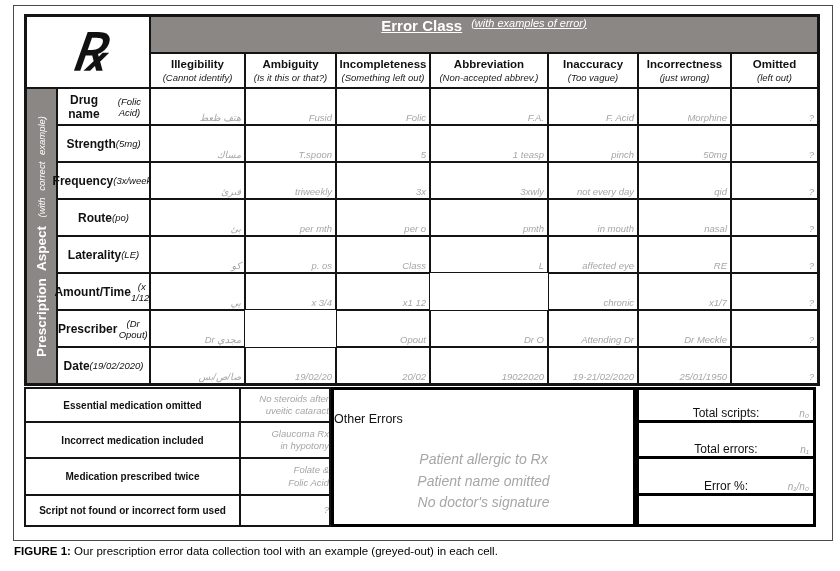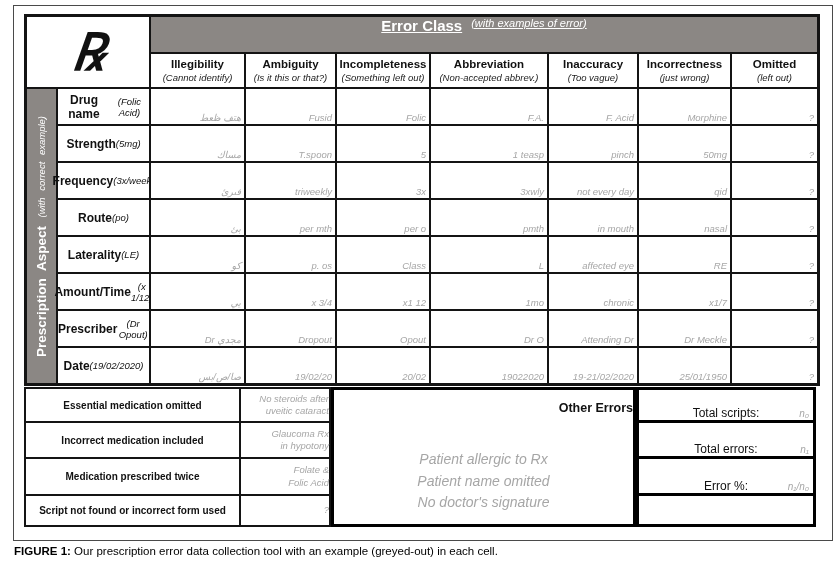--- a/index.html
+++ b/index.html
@@ -50,21 +50,21 @@
     grid-template-rows:36px 36px 37px 31px;}
   .bl{grid-column:1;border:2px solid #141414;border-top-width:0;display:flex;align-items:center;
       justify-content:center;text-align:center;font-weight:bold;font-size:10px;background:#fff;box-sizing:border-box;}
   .bl.first{border-top-width:2px;}
   .ble{grid-column:2;border:2px solid #141414;border-left-width:0;border-top-width:0;display:flex;
        align-items:center;justify-content:flex-end;text-align:right;padding:2px 0;font-style:italic;
        color:var(--example-grey);font-size:9.5px;white-space:pre-line;line-height:1.3;background:#fff;box-sizing:border-box;}
   .ble.first{border-top-width:2px;}
 
   .oe{grid-column:3;grid-row:1/5;border:3px solid #000;position:relative;background:#fff;box-sizing:border-box;}
-  .oe-title{position:absolute;top:11px;left:0;right:0;text-align:right;font-weight:bold;font-size:12.5px;}
+  .oe-title{position:absolute;top:22px;left:0;right:0;text-align:left;font-weight:normal;font-size:12.5px;}
   .oe-lines{position:absolute;top:44%;left:0;right:0;text-align:center;font-style:italic;
             color:var(--example-grey);font-size:14px;line-height:1.55;}
 
   .tbox{grid-column:4;border:3px solid #000;border-top-width:0;position:relative;display:flex;
         justify-content:center;align-items:flex-end;padding-top:7px;font-size:12px;background:#fff;box-sizing:border-box;}
   .tbox.first{border-top-width:3px;}
   .tval{position:absolute;right:4px;bottom:1px;font-style:italic;font-size:10px;color:var(--example-grey);}
 
   .caption{position:absolute;left:14px;top:545px;font-size:11.5px;color:#000;}
   .caption b{font-weight:bold;}
@@ -253,42 +253,36 @@
     </div>
     <div class="cell dcell c3 r8">
         <span class="ex">يي</span>
       </div>
     <div class="cell dcell c4 r8">
         <span class="ex">x 3/4</span>
       </div>
     <div class="cell dcell c5 r8">
         <span class="ex">x1 12</span>
       </div>
-    <div class="cell dcell c6 r8">
-        <span class="ex">1mo</span>
-      </div>
     <div class="cell dcell c7 r8">
         <span class="ex">chronic</span>
       </div>
     <div class="cell dcell c8 r8">
         <span class="ex">x1/7</span>
       </div>
     <div class="cell dcell c9 r8">
         <span class="ex">?</span>
       </div>
 
     <div class="cell rlabel c2 r9">
       <b>Prescriber</b>
       <i>(Dr Opout)</i>
     </div>
     <div class="cell dcell c3 r9">
         <span class="ex">Dr مجدي</span>
-      </div>
-    <div class="cell dcell c4 r9">
-        <span class="ex">Dropout</span>
       </div>
     <div class="cell dcell c5 r9">
         <span class="ex">Opout</span>
       </div>
     <div class="cell dcell c6 r9">
         <span class="ex">Dr O</span>
       </div>
     <div class="cell dcell c7 r9">
         <span class="ex">Attending Dr</span>
       </div>

